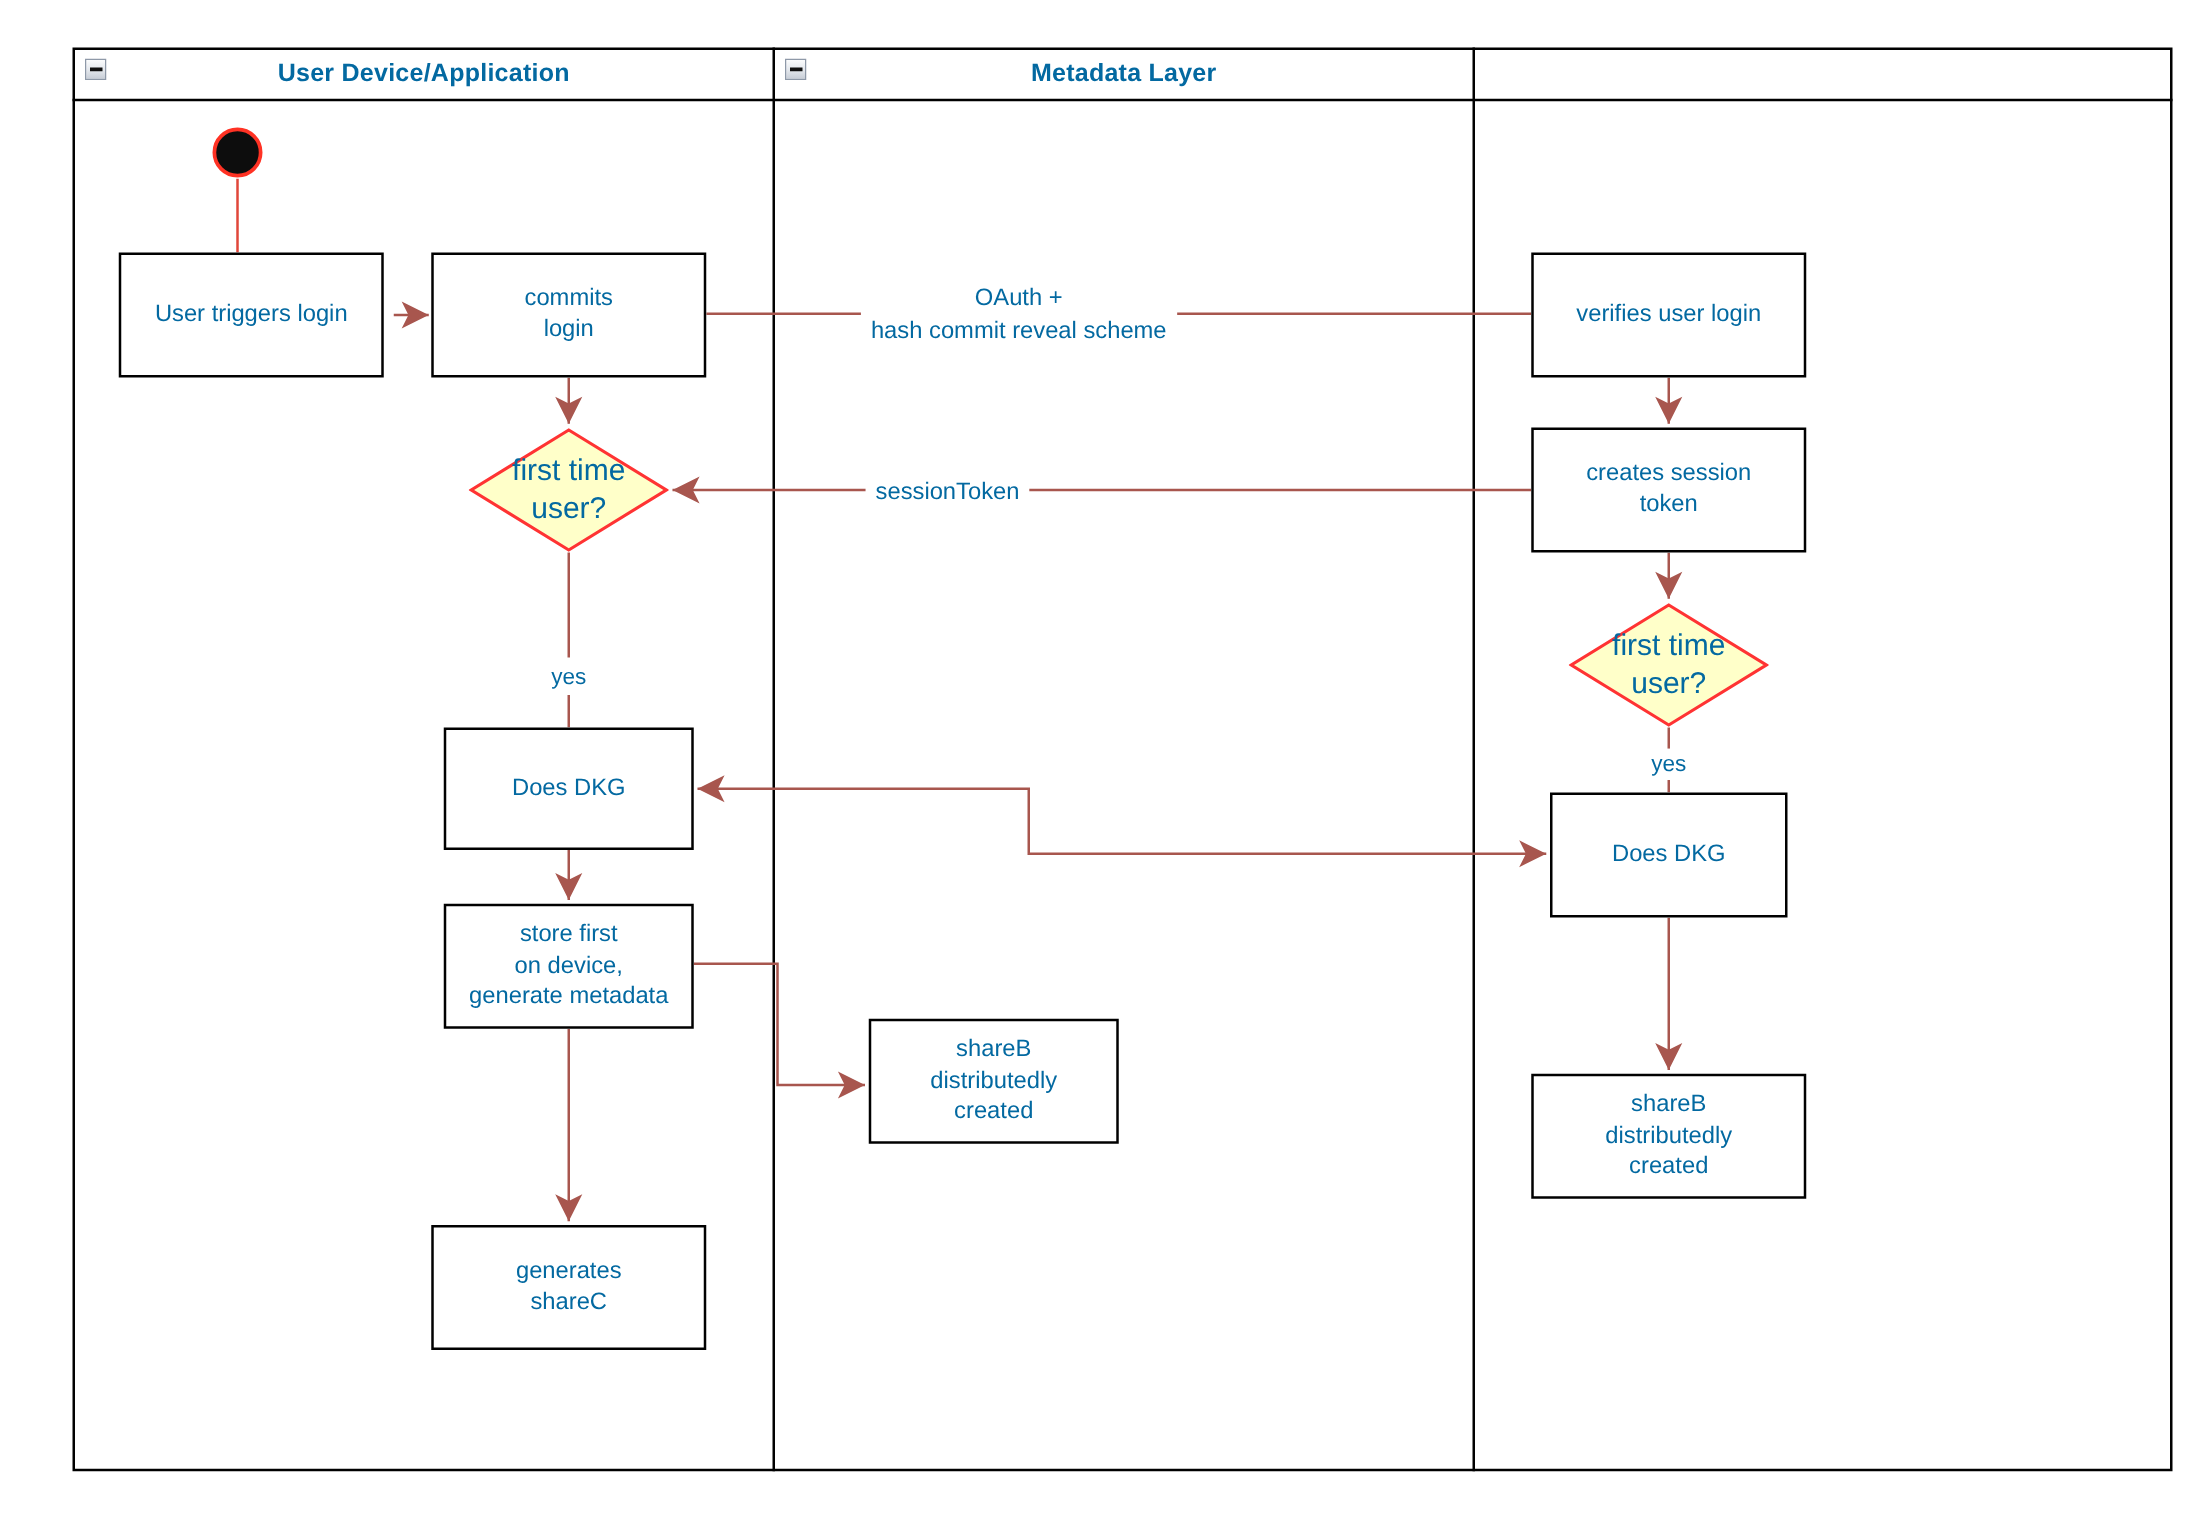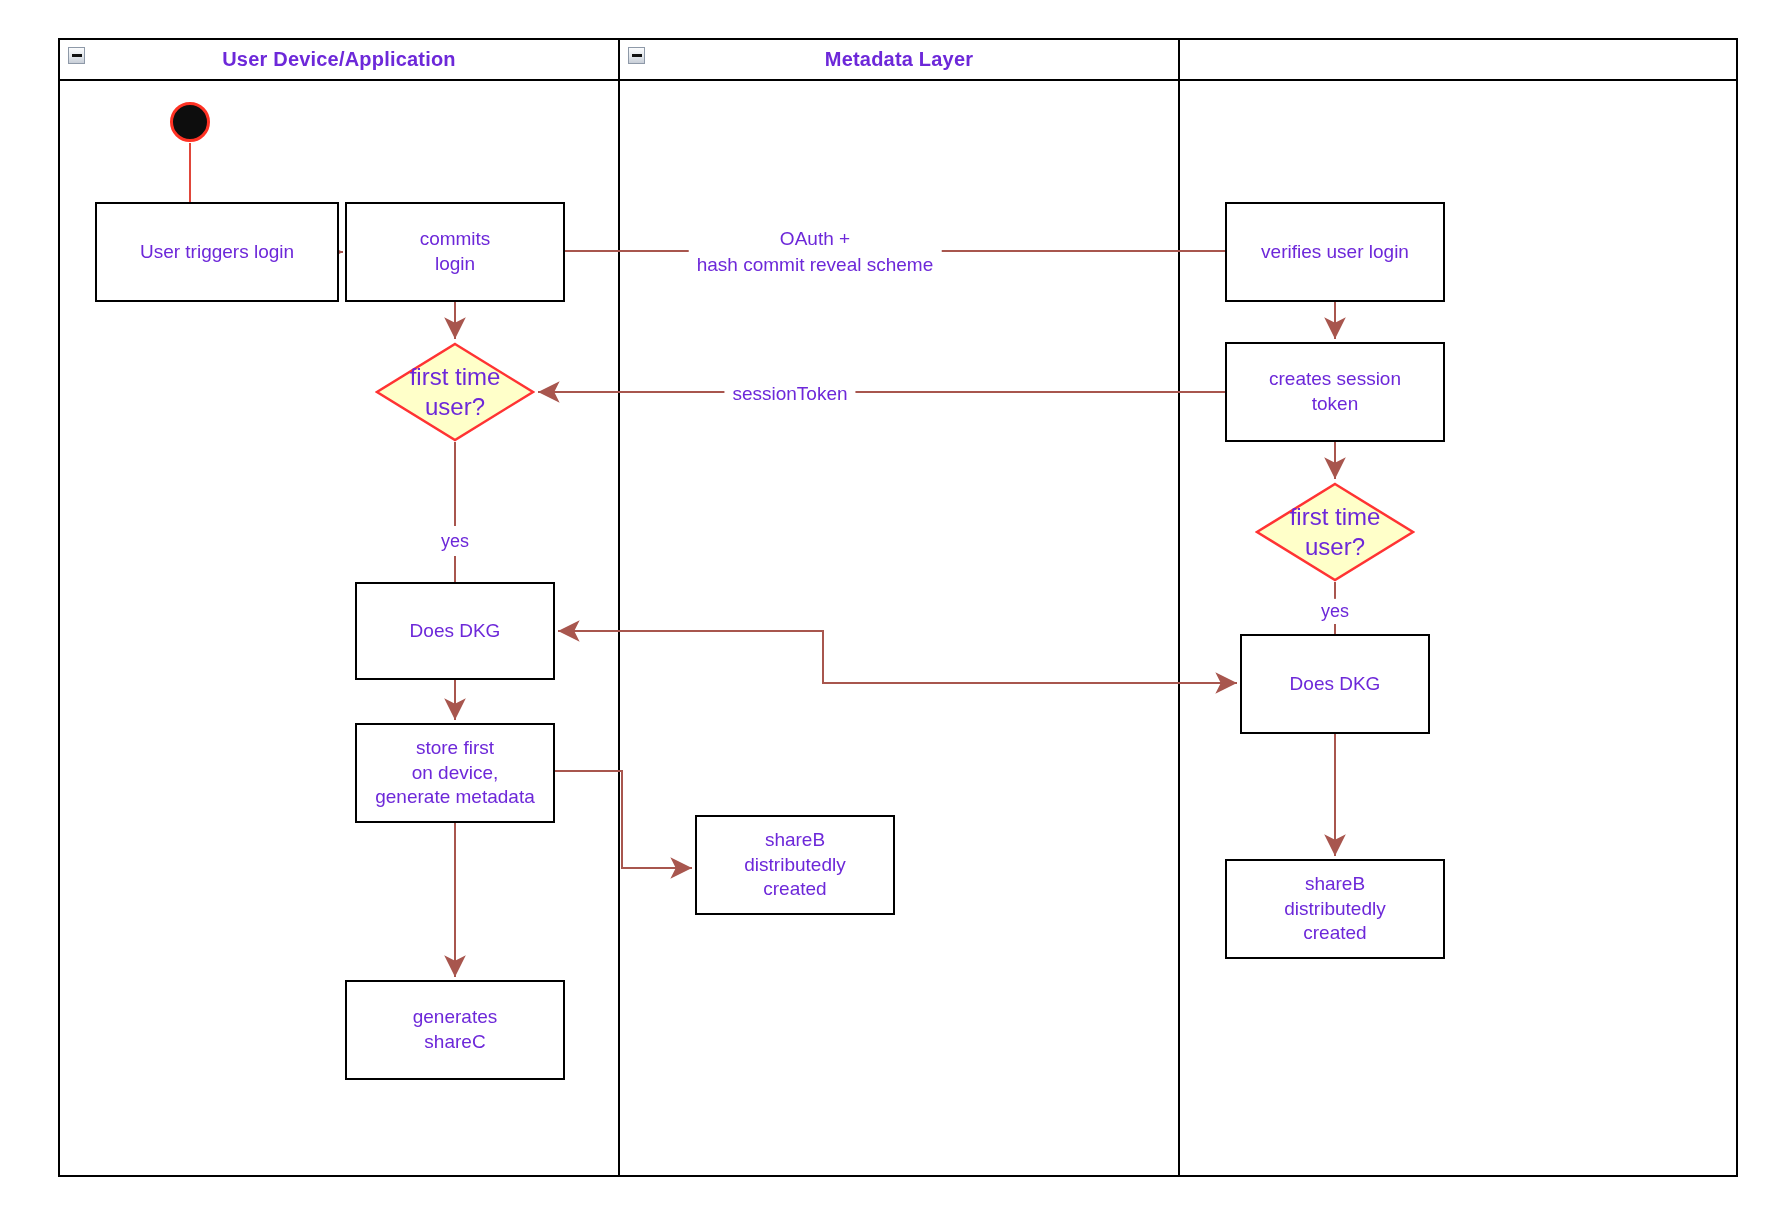--- a/index.html
+++ b/index.html
@@ -2,21 +2,21 @@
 <html><head>
 <meta charset="utf-8">
 <style>
   html, body { margin: 0; padding: 0; background: #ffffff; }
   #stage {
     position: relative;
     width: 1768px;
     height: 1214px;
     background: #ffffff;
     font-family: "Liberation Sans", sans-serif;
-    color: #6d28d9;
+    color: #0369a1;
     overflow: hidden;
   }
 
   
   .pool {
     position: absolute;
     left: 58px; top: 38px;
     width: 1680px; height: 1139px;
     border: 2px solid #000;
     box-sizing: border-box;
@@ -61,21 +61,21 @@
     position: absolute;
     box-sizing: border-box;
     border: 2px solid #000;
     background: #fff;
     display: flex; align-items: center; justify-content: center;
     text-align: center;
     font-size: 19px;
     line-height: 1.3;
     white-space: pre-line;
   }
-  #n-user-triggers { left: 95px;  top: 202px; width: 244px; height: 100px; }
+  #n-user-triggers { left: 95px;  top: 202px; width: 212px; height: 100px; }
   #n-commits      { left: 345px; top: 202px; width: 220px; height: 100px; }
   #n-dkg-1        { left: 355px; top: 582px; width: 200px; height: 98px;  }
   #n-share-a      { left: 355px; top: 723px; width: 200px; height: 100px; }
   #n-share-c      { left: 345px; top: 980px; width: 220px; height: 100px; }
   #n-share-b-meta { left: 695px; top: 815px; width: 200px; height: 100px; }
   #n-verifies     { left: 1225px; top: 202px; width: 220px; height: 100px; }
   #n-creates      { left: 1225px; top: 342px; width: 220px; height: 100px; }
   #n-dkg-2        { left: 1240px; top: 634px; width: 190px; height: 100px; }
   #n-share-b-infra{ left: 1225px; top: 859px; width: 220px; height: 100px; }
 
@@ -109,21 +109,21 @@
     position: absolute;
     transform: translate(-50%, -50%);
     background: #fff;
     padding: 1px 8px;
     text-align: center;
     font-size: 19px;
     line-height: 1.35;
     white-space: pre-line;
   }
   #lbl-oauth   { left: 815px; top: 252px; }
-  #lbl-session { left: 790px; top: 394px; }
+  #lbl-session { left: 758px; top: 394px; }
   #lbl-yes-1   { left: 455px; top: 541px; font-size: 18px; padding: 0 4px; }
   #lbl-yes-2   { left: 1335px; top: 611px; font-size: 18px; padding: 0 4px; }
 
   
   #wires { position: absolute; left: 0; top: 0; pointer-events: none; }
 </style>
 </head>
 <body>
 
 <div id="stage">

